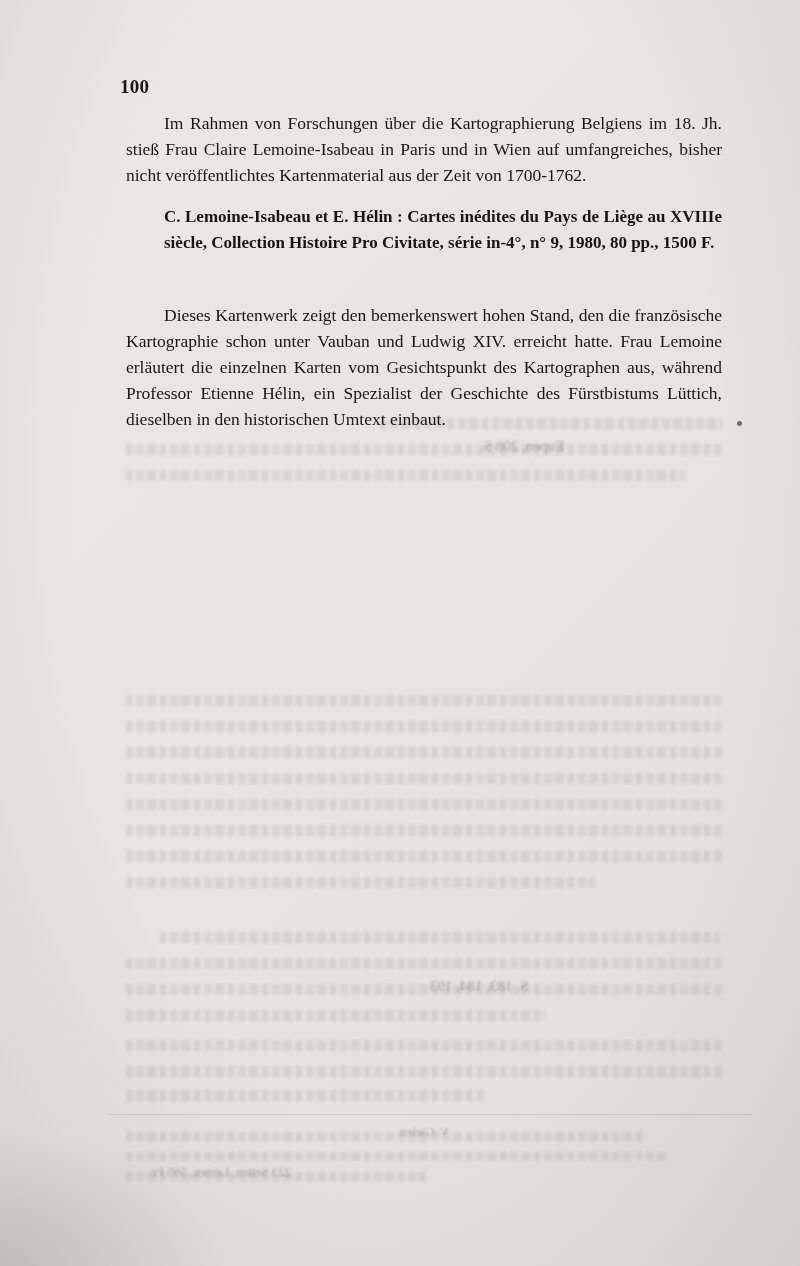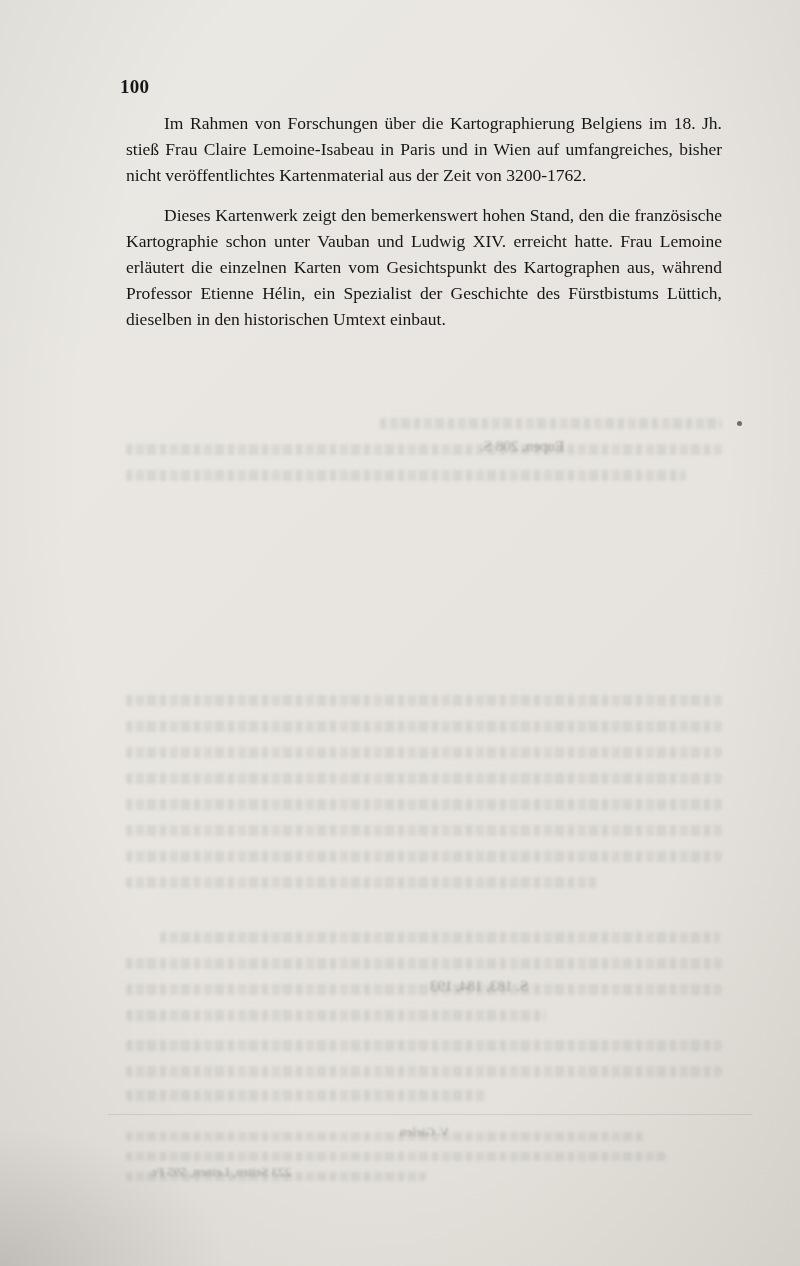--- a/index.html
+++ b/index.html
@@ -146,17 +146,18 @@
     <span class="gf" style="top:978px; left:430px;">S. 183, 184, 193</span>
     <span class="gf" style="top:1124px; left:400px; font-size:13px;">V. Gielen</span>
     <span class="gf" style="top:1164px; left:150px; font-size:13px;">223 Seiten, Leinen, 595 Fr.</span>
 
     <div class="ghost-rule"></div>
   </div>
 
   <div class="speck"></div>
 
   <div class="text-block">
-    <p class="body-par">Im Rahmen von Forschungen über die Kartographierung Belgiens im 18. Jh. stieß Frau Claire Lemoine-Isabeau in Paris und in Wien auf umfangreiches, bisher nicht veröffentlichtes Kartenmaterial aus der Zeit von 3200-1762.</p>
+    <p class="body-par">Im Rahmen von Forschungen über die Kartographierung Belgiens im 18. Jh. stieß Frau Claire Lemoine-Isabeau in Paris und in Wien auf umfangreiches, bisher nicht veröffentlichtes Kartenmaterial aus der Zeit von 1700-1762.</p>
+    <p class="citation">C. Lemoine-Isabeau et E. Hélin : Cartes inédites du Pays de Liège au XVIIIe siècle, Collection Histoire Pro Civitate, série in-4°, n° 9, 1980, 80 pp., 1500 F.</p>
     <p class="body-par">Dieses Kartenwerk zeigt den bemerkenswert hohen Stand, den die französische Kartographie schon unter Vauban und Ludwig XIV. erreicht hatte. Frau Lemoine erläutert die einzelnen Karten vom Gesichtspunkt des Kartographen aus, während Professor Etienne Hélin, ein Spezialist der Geschichte des Fürstbistums Lüttich, dieselben in den historischen Umtext einbaut.</p>
   </div>
 
 </div>
 
 </body></html>

